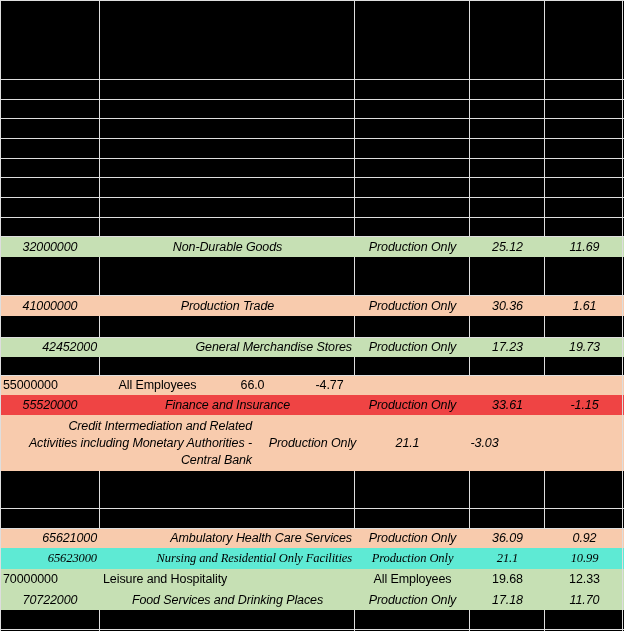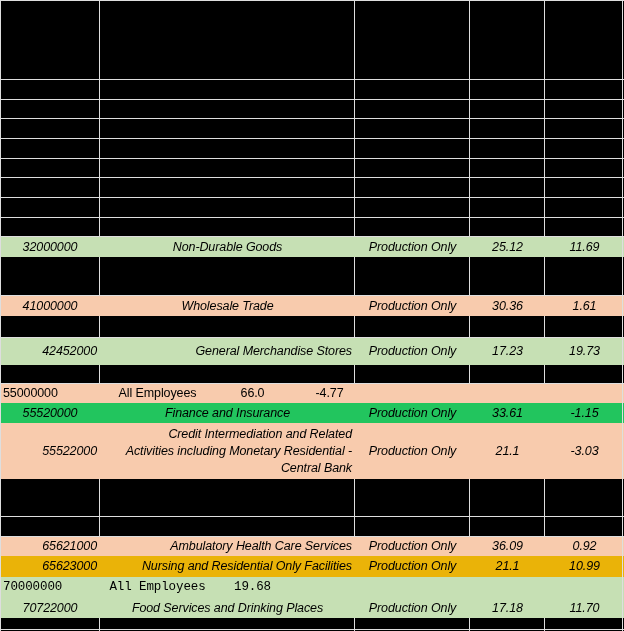--- a/index.html
+++ b/index.html
@@ -132,40 +132,40 @@
       <div class="cell" style="width: 255px;"></div>
       <div class="cell" style="width: 115px;"></div>
       <div class="cell" style="width: 75px;"></div>
       <div class="cell" style="width: 79px;"></div>
     </div>
     <div class="row data italic top-line" style="height: 21px; background: rgb(248, 203, 173);">
       <div class="cell" style="width: 100px;">
         <span class="al-center">41000000</span>
       </div>
       <div class="cell" style="width: 255px;">
-        <span class="al-center">Wholesale Trade</span>
+        <span class="al-center">Production Trade</span>
       </div>
       <div class="cell" style="width: 115px;">
         <span class="al-center">Production Only</span>
       </div>
       <div class="cell" style="width: 75px;">
         <span class="al-center">30.36</span>
       </div>
       <div class="cell" style="width: 79px;">
         <span class="al-center">1.61</span>
       </div>
     </div>
     <div class="row blank" style="height: 21px;">
       <div class="cell" style="width: 100px;"></div>
       <div class="cell" style="width: 255px;"></div>
       <div class="cell" style="width: 115px;"></div>
       <div class="cell" style="width: 75px;"></div>
       <div class="cell" style="width: 79px;"></div>
     </div>
-    <div class="row data italic top-line" style="height: 28px; background: rgb(198, 224, 180);">
+    <div class="row data italic top-line" style="height: 20px; background: rgb(198, 224, 180);">
       <div class="cell" style="width: 100px;">
         <span class="al-right">42452000</span>
       </div>
       <div class="cell" style="width: 255px;">
         <span class="al-right">General Merchandise Stores</span>
       </div>
       <div class="cell" style="width: 115px;">
         <span class="al-center">Production Only</span>
       </div>
       <div class="cell" style="width: 75px;">
@@ -189,44 +189,41 @@
       <div class="cell" style="width: 115px;">
         <span class="al-center">All Employees</span>
       </div>
       <div class="cell" style="width: 75px;">
         <span class="al-center">66.0</span>
       </div>
       <div class="cell" style="width: 79px;">
         <span class="al-center">-4.77</span>
       </div>
     </div>
-    <div class="row data italic" style="height: 20px; background: #22c55e;">
+    <div class="row data italic" style="height: 20px; background: #ef4444;">
       <div class="cell" style="width: 100px;">
         <span class="al-center">55520000</span>
       </div>
       <div class="cell" style="width: 255px;">
         <span class="al-center">Finance and Insurance</span>
       </div>
       <div class="cell" style="width: 115px;">
         <span class="al-center">Production Only</span>
       </div>
       <div class="cell" style="width: 75px;">
         <span class="al-center">33.61</span>
       </div>
       <div class="cell" style="width: 79px;">
         <span class="al-center">-1.15</span>
       </div>
     </div>
     <div class="row data italic" style="height: 56px; background: rgb(248, 203, 173);">
-      <div class="cell" style="width: 100px;">
-        <span class="al-right">55522000</span>
-      </div>
       <div class="cell" style="width: 255px;">
         <span class="al-right">Credit Intermediation and Related
-Activities including Monetary Residential -
+Activities including Monetary Authorities -
 Central Bank</span>
       </div>
       <div class="cell" style="width: 115px;">
         <span class="al-center">Production Only</span>
       </div>
       <div class="cell" style="width: 75px;">
         <span class="al-center">21.1</span>
       </div>
       <div class="cell" style="width: 79px;">
         <span class="al-center">-3.03</span>
@@ -256,46 +253,52 @@
       <div class="cell" style="width: 115px;">
         <span class="al-center">Production Only</span>
       </div>
       <div class="cell" style="width: 75px;">
         <span class="al-center">36.09</span>
       </div>
       <div class="cell" style="width: 79px;">
         <span class="al-center">0.92</span>
       </div>
     </div>
-    <div class="row data italic" style="height: 21px; background: #eab308;">
+    <div class="row data italic" style="height: 21px; background: #5eead4; font-family: Liberation Serif, serif;">
       <div class="cell" style="width: 100px;">
         <span class="al-right">65623000</span>
       </div>
       <div class="cell" style="width: 255px;">
         <span class="al-right">Nursing and Residential Only Facilities</span>
       </div>
       <div class="cell" style="width: 115px;">
         <span class="al-center">Production Only</span>
       </div>
       <div class="cell" style="width: 75px;">
         <span class="al-center">21.1</span>
       </div>
       <div class="cell" style="width: 79px;">
         <span class="al-center">10.99</span>
       </div>
     </div>
-    <div class="row data" style="height: 21px; background: rgb(198, 224, 180); font-family: Liberation Mono, monospace;">
+    <div class="row data" style="height: 21px; background: rgb(198, 224, 180);">
       <div class="cell" style="width: 100px;">
         <span class="al-left">70000000</span>
       </div>
+      <div class="cell" style="width: 255px;">
+        <span class="al-left">Leisure and Hospitality</span>
+      </div>
       <div class="cell" style="width: 115px;">
         <span class="al-center">All Employees</span>
       </div>
       <div class="cell" style="width: 75px;">
         <span class="al-center">19.68</span>
+      </div>
+      <div class="cell" style="width: 79px;">
+        <span class="al-center">12.33</span>
       </div>
     </div>
     <div class="row data italic" style="height: 20px; background: rgb(198, 224, 180);">
       <div class="cell" style="width: 100px;">
         <span class="al-center">70722000</span>
       </div>
       <div class="cell" style="width: 255px;">
         <span class="al-center">Food Services and Drinking Places</span>
       </div>
       <div class="cell" style="width: 115px;">

